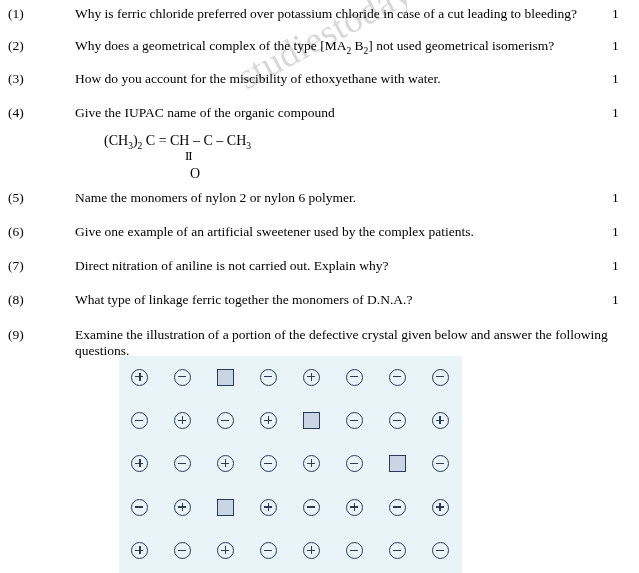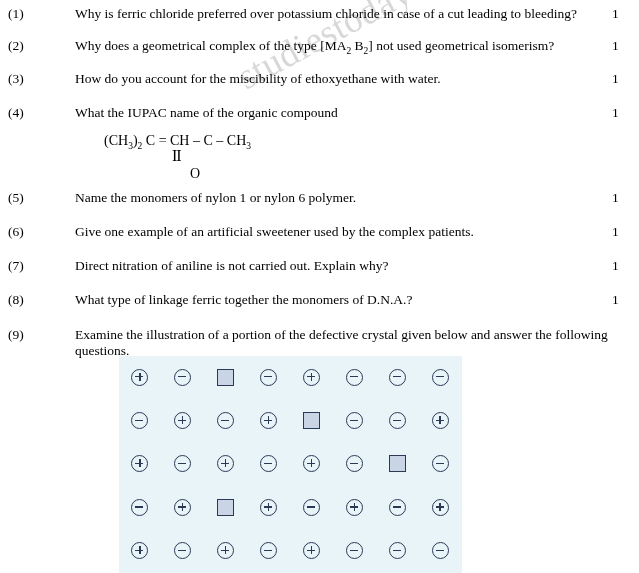--- a/index.html
+++ b/index.html
@@ -71,22 +71,22 @@
   .formula {
     position: absolute;
     left: 104px;
     font-size: 14px;
     line-height: 17px;
     white-space: nowrap;
     z-index: 2;
   }
   .dblbond {
     position: absolute;
-    left: 172px;
-    font-size: 16px;
+    left: 185px;
+    font-size: 13px;
     line-height: 13px;
     letter-spacing: -1px;
     z-index: 2;
   }
   .oatom {
     position: absolute;
     left: 190px;
     font-size: 14px;
     line-height: 16px;
     z-index: 2;
@@ -176,31 +176,31 @@
   </div>
 
   <div class="qrow" style="top:71px;">
     <span class="qnum">(3)</span>
     <span class="qtext">How do you account for the miscibility of ethoxyethane with water.</span>
     <span class="marks">1</span>
   </div>
 
   <div class="qrow" style="top:105px;">
     <span class="qnum">(4)</span>
-    <span class="qtext">What the IUPAC name of the organic compound</span>
+    <span class="qtext">Give the IUPAC name of the organic compound</span>
     <span class="marks">1</span>
   </div>
 
   <div class="formula" style="top:132px;"><span>(CH</span><span class="sub">3</span><span>)</span><span class="sub">2</span><span> C = CH – C – CH</span><span class="sub">3</span></div>
   <div class="dblbond" style="top:149px;">II</div>
   <div class="oatom" style="top:166px;">O</div>
 
   <div class="qrow" style="top:190px;">
     <span class="qnum">(5)</span>
-    <span class="qtext">Name the monomers of nylon 1 or nylon 6 polymer.</span>
+    <span class="qtext">Name the monomers of nylon 2 or nylon 6 polymer.</span>
     <span class="marks">1</span>
   </div>
 
   <div class="qrow" style="top:224px;">
     <span class="qnum">(6)</span>
     <span class="qtext">Give one example of an artificial sweetener used by the complex patients.</span>
     <span class="marks">1</span>
   </div>
 
   <div class="qrow" style="top:258px;">

